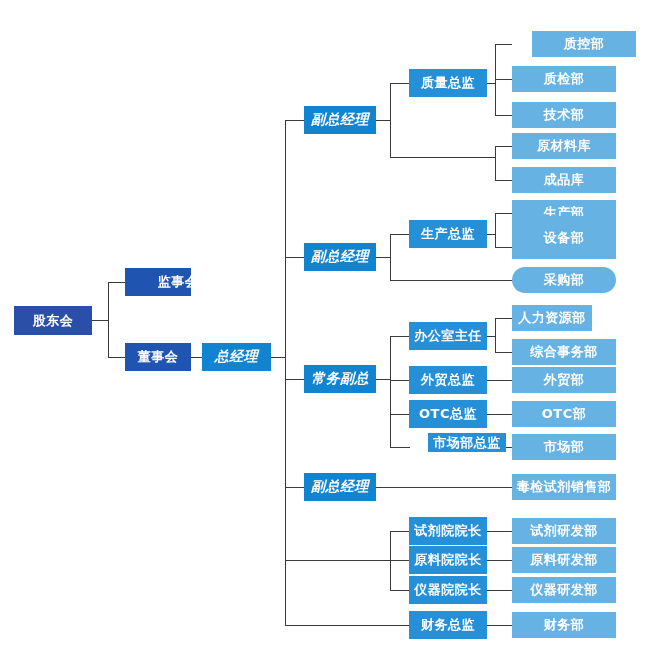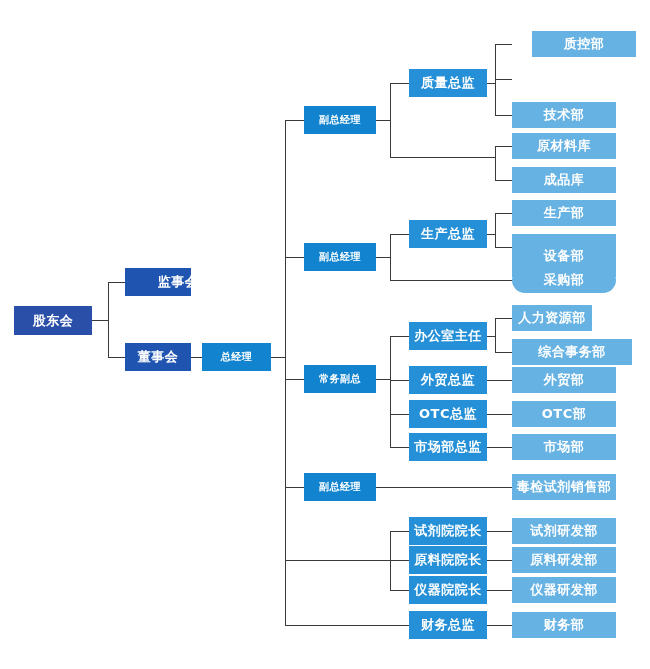--- a/index.html
+++ b/index.html
@@ -18,21 +18,21 @@
     align-items:center;
     justify-content:center;
     color:#ffffff;
     font-weight:bold;
     letter-spacing:0.5px;
     white-space:nowrap;
     overflow:hidden;
   }
   .tier-root{background:#2a4fa8;font-size:13px;}
   .tier-board{background:#1f54b0;font-size:13px;}
-  .tier-exec{background:#1284cf;font-size:10px;}
+  .tier-exec{background:#1284cf;font-size:14px;font-style:italic;}
   .tier-mid{background:#2590d8;font-size:13px;}
   .tier-leaf{background:#66b2e3;font-size:13px;font-weight:bold;}
   .line{
     position:absolute;
     background:#3a3a3a;
   }
   .line.h{height:1.4px;}
   .line.v{width:1.4px;}
 </style>
 </head>
@@ -120,38 +120,39 @@
   <div class="node tier-exec" style="left:304px;top:106px;width:72px;height:28px;">副总经理</div>
   <div class="node tier-exec" style="left:304px;top:243px;width:72px;height:28px;">副总经理</div>
   <div class="node tier-exec" style="left:304px;top:365px;width:72px;height:28px;">常务副总</div>
   <div class="node tier-exec" style="left:304px;top:473px;width:72px;height:28px;">副总经理</div>
 
   <div class="node tier-mid" style="left:409px;top:69px;width:78px;height:28px;">质量总监</div>
   <div class="node tier-mid" style="left:409px;top:220px;width:78px;height:28px;">生产总监</div>
   <div class="node tier-mid" style="left:409px;top:322px;width:78px;height:28px;">办公室主任</div>
   <div class="node tier-mid" style="left:409px;top:366px;width:78px;height:28px;">外贸总监</div>
   <div class="node tier-mid" style="left:409px;top:400px;width:78px;height:28px;">OTC总监</div>
-  <div class="node tier-mid" style="left:409px;top:433px;width:78px;height:28px;">市场部总监</div>
+  <div class="node tier-mid" style="left:428px;top:433px;width:78px;height:19px;">市场部总监</div>
 
   <div class="node tier-mid" style="left:409px;top:517px;width:78px;height:28px;font-family:Liberation Mono, monospace;">试剂院院长</div>
   <div class="node tier-mid" style="left:409px;top:546px;width:78px;height:28px;">原料院院长</div>
   <div class="node tier-mid" style="left:409px;top:576px;width:78px;height:28px;">仪器院院长</div>
   <div class="node tier-mid" style="left:409px;top:611px;width:78px;height:28px;">财务总监</div>
 
   <div class="node tier-leaf" style="left:512px;top:31px;width:104px;height:26px;margin-left:20px;">质控部</div>
+  <div class="node tier-leaf" style="left:512px;top:66px;width:104px;height:26px;">质检部</div>
   <div class="node tier-leaf" style="left:512px;top:102px;width:104px;height:26px;">技术部</div>
   <div class="node tier-leaf" style="left:512px;top:133px;width:104px;height:26px;">原材料库</div>
   <div class="node tier-leaf" style="left:512px;top:167px;width:104px;height:26px;">成品库</div>
 
   <div class="node tier-leaf" style="left:512px;top:200px;width:104px;height:26px;">生产部</div>
-  <div class="node tier-leaf" style="left:512px;top:234px;width:104px;height:43px;">设备部</div>
+  <div class="node tier-leaf" style="left:512px;top:216px;width:104px;height:43px;">设备部</div>
   <div class="node tier-leaf" style="left:512px;top:267px;width:104px;height:26px;border-radius:13px;">采购部</div>
 
   <div class="node tier-leaf" style="left:512px;top:305px;width:80px;height:26px;">人力资源部</div>
-  <div class="node tier-leaf" style="left:512px;top:339px;width:120px;height:26px;">综合事务部</div>
+  <div class="node tier-leaf" style="left:512px;top:339px;width:104px;height:26px;">综合事务部</div>
   <div class="node tier-leaf" style="left:512px;top:367px;width:104px;height:26px;">外贸部</div>
   <div class="node tier-leaf" style="left:512px;top:401px;width:104px;height:26px;">OTC部</div>
   <div class="node tier-leaf" style="left:512px;top:434px;width:104px;height:26px;">市场部</div>
 
   <div class="node tier-leaf" style="left:512px;top:474px;width:104px;height:26px;">毒检试剂销售部</div>
 
   <div class="node tier-leaf" style="left:512px;top:518px;width:104px;height:26px;">试剂研发部</div>
   <div class="node tier-leaf" style="left:512px;top:547px;width:104px;height:26px;">原料研发部</div>
   <div class="node tier-leaf" style="left:512px;top:577px;width:104px;height:26px;">仪器研发部</div>
   <div class="node tier-leaf" style="left:512px;top:612px;width:104px;height:26px;">财务部</div>

